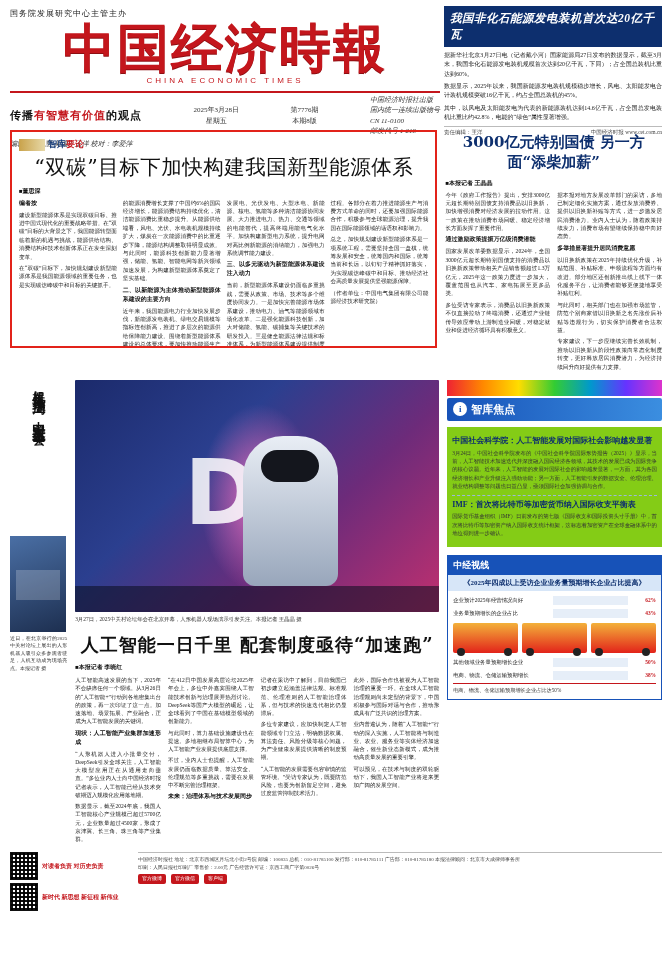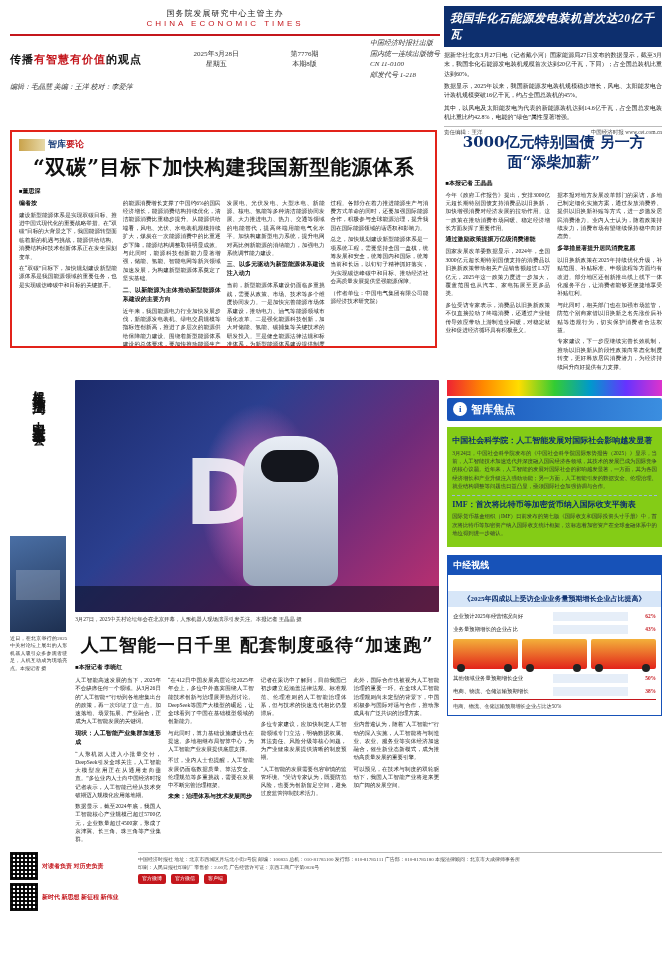--- a/index.html
+++ b/index.html
@@ -6,21 +6,21 @@
   body{
     width:672px;height:956px;background:#fff;
     font-family:"Liberation Serif", serif;
     color:#111;overflow:hidden;position:relative;
   }
   .page{position:relative;width:672px;height:956px;box-sizing:border-box;padding:6px 10px;}
 
   
   .masthead{display:flex;align-items:flex-start;justify-content:space-between;height:120px;}
   .mast-left{width:430px;position:relative;}
-  .sponsor{font-size:8px;text-align:center;letter-spacing:1px;color:#222;margin-top:2px;}
+  .sponsor{font-size:8px;text-align:left;letter-spacing:1px;color:#222;margin-top:2px;}
   .paper-title{
     font-family:"DejaVu Serif", serif;
     font-weight:bold;color:#c4161c;font-size:52px;letter-spacing:2px;
     text-align:center;line-height:1.05;margin-top:2px;
     text-shadow:0 1px 0 #8d0e12;
   }
   .paper-title-en{text-align:center;color:#c4161c;font-size:8px;letter-spacing:3px;font-family:"Liberation Sans",sans-serif;}
   .mast-rule{border-top:2px solid #c4161c;margin:6px 0 2px;}
   .mast-info{display:flex;font-size:7px;color:#333;justify-content:space-between;align-items:center;}
   .mast-slogan{color:#c4161c;font-size:11px;font-weight:bold;letter-spacing:1px;}
@@ -37,21 +37,21 @@
   .mr-body p{margin:0 0 3px;}
   .mr-foot{font-size:5.5px;color:#444;border-top:1px solid #bbb;margin-top:4px;padding-top:2px;display:flex;justify-content:space-between;}
 
   
   .lead-wrap{display:flex;gap:8px;margin-top:4px;}
   .lead-box{
     width:430px;border:2px solid #e2231a;padding:6px 7px;box-sizing:border-box;
     position:relative;height:218px;overflow:hidden;
   }
   .lead-title{
-    font-family:"DejaVu Serif",serif;font-weight:bold;font-size:20.5px;color:#111;
+    font-family:"DejaVu Serif",serif;font-weight:normal;font-size:20.5px;color:#111;
     text-align:center;line-height:1.25;letter-spacing:.5px;margin:4px 0 6px;
   }
   .lead-columns{display:flex;gap:6px;font-size:5.6px;line-height:1.5;text-align:justify;color:#222;}
   .lead-columns .col{flex:1;}
   .lead-columns p{margin:0 0 3px;}
   .sub-h{font-weight:bold;color:#111;font-size:6px;}
   .byline{font-size:6px;font-weight:bold;margin-bottom:3px;}
   .think-badge{
     display:flex;align-items:center;gap:3px;margin-bottom:4px;
   }
@@ -111,21 +111,21 @@
   }
   .rail-hd .dot{width:14px;height:14px;border-radius:50%;background:#fff;color:#1752b8;font-size:9px;display:flex;align-items:center;justify-content:center;font-weight:bold;}
   .rainbow{height:16px;background:linear-gradient(90deg,#e23,#f80,#fd0,#3c3,#09c,#63f,#d3c);margin-bottom:2px;}
   .rail-item{border-bottom:1px dashed #9bb8dd;padding:4px 0;}
   .rail-item h4{margin:0 0 2px;font-size:8px;color:#0d2f6e;font-weight:bold;line-height:1.35;}
   .rail-item p{margin:0;font-size:5.4px;line-height:1.55;color:#333;text-align:justify;}
   .rail-panel{background:#84cc16;padding:5px;margin-top:6px;}
 
   .infobox{border:1px solid #1752b8;margin-top:8px;}
   .infobox .ih{background:#1752b8;color:#fff;font-size:9px;font-weight:bold;padding:3px 5px;}
-  .infobox .ititle{background:#d7e6f8;color:#0d2f6e;font-size:7px;font-weight:bold;padding:3px 5px;text-align:center;margin-top:16px;}
+  .infobox .ititle{background:#d7e6f8;color:#0d2f6e;font-size:7px;font-weight:bold;padding:3px 5px;text-align:center;}
   .infobox .ibody{padding:5px;}
   .bars{display:flex;flex-direction:column;gap:4px;}
   .barrow{display:flex;align-items:center;gap:4px;font-size:5.4px;color:#222;}
   .barrow .lbl{width:96px;line-height:1.3;}
   .barrow .track{flex:1;height:9px;background:#e6eef8;position:relative;}
   .barrow .fill{height:9px;background:linear-gradient(90deg,#e2231a,#ff7a3d);}
   .barrow .val{width:24px;text-align:right;color:#c4161c;font-weight:bold;}
   .truck-row{display:flex;gap:4px;margin:5px 0;}
   .truck{flex:1;height:30px;background:linear-gradient(180deg,#f3b13a,#e2231a);border-radius:2px;position:relative;}
   .truck:after{content:"";position:absolute;left:4px;bottom:-3px;width:8px;height:8px;border-radius:50%;background:#222;}
@@ -145,20 +145,21 @@
   .hr-red{border-top:1px solid #c4161c;margin:3px 0;}
 </style>
 </head>
 <body>
 
 <div class="page">
 
   <div class="masthead">
     <div class="mast-left">
       <div class="sponsor">国务院发展研究中心主管主办</div>
+      <div class="paper-title">中国经济時報</div>
       <div class="paper-title-en">CHINA ECONOMIC TIMES</div>
       <div class="mast-rule"></div>
       <div class="mast-info">
         <div class="mast-slogan">
           <span class="blk">传播</span><span>有智慧</span><span>有价值</span><span class="blk">的观点</span>
         </div>
         <div class="mast-meta">
           <div>2025年3月28日</div>
           <div>星期五</div>
         </div>

